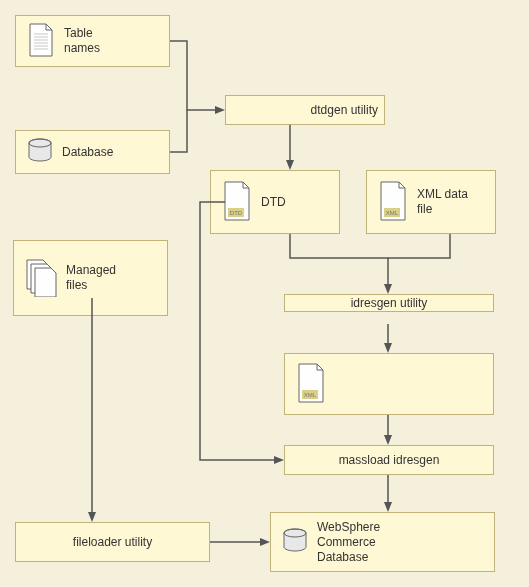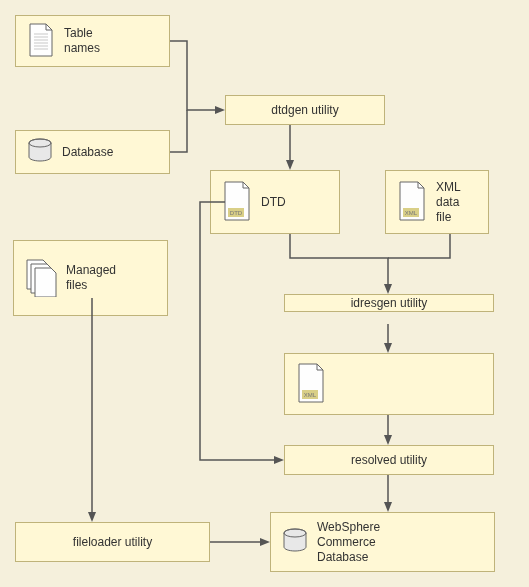--- a/index.html
+++ b/index.html
@@ -53,37 +53,37 @@
         <g fill="#fefefe" stroke="#666">
           <path d="M3 3h16l5 5v24H3z"></path>
           <path d="M7 7h16l5 5v24H7z"></path>
           <path d="M11 11h16l5 5v24H11z"></path>
         </g>
       </svg>
     </span>
     <span class="label">Managed<br>files</span>
   </div>
 
-  <div class="node" style="left:225px;top:95px;width:160px;height:30px;justify-content:center">
+  <div class="node" style="left:225px;top:95px;width:160px;height:30px;justify-content:flex-end">
     <span class="label">dtdgen utility</span>
   </div>
 
   <div class="node big" style="left:210px;top:170px;width:130px;height:64px">
     <span class="icon">
       <svg width="32" height="42">
           <path d="M4 2h18l6 6v32H4z" fill="#fefefe" stroke="#666"></path>
           <path d="M22 2v6h6" fill="none" stroke="#666"></path>
           <rect x="7" y="28" width="16" height="9" fill="#d9cf87"></rect>
           <text x="15" y="35" font-size="6" text-anchor="middle" fill="#777">DTD</text>
         </svg>
     </span>
     <span class="label">DTD</span>
   </div>
 
-  <div class="node big" style="left:385px;top:170px;width:104px;height:64px">
+  <div class="node big" style="left:366px;top:170px;width:130px;height:64px">
     <span class="icon">
       <svg width="32" height="42">
           <path d="M4 2h18l6 6v32H4z" fill="#fefefe" stroke="#666"></path>
           <path d="M22 2v6h6" fill="none" stroke="#666"></path>
           <rect x="7" y="28" width="16" height="9" fill="#d9cf87"></rect>
           <text x="15" y="35" font-size="6" text-anchor="middle" fill="#777">XML</text>
         </svg>
     </span>
     <span class="label">XML data<br>file</span>
   </div>
@@ -97,21 +97,21 @@
       <svg width="32" height="42">
           <path d="M4 2h18l6 6v32H4z" fill="#fefefe" stroke="#666"></path>
           <path d="M22 2v6h6" fill="none" stroke="#666"></path>
           <rect x="7" y="28" width="16" height="9" fill="#d9cf87"></rect>
           <text x="15" y="35" font-size="6" text-anchor="middle" fill="#777">XML</text>
         </svg>
     </span>
   </div>
 
   <div class="node" style="left:284px;top:445px;width:210px;height:30px;justify-content:center">
-    <span class="label">resolved utility</span>
+    <span class="label">massload idresgen</span>
   </div>
 
   <div class="node" style="left:15px;top:522px;width:195px;height:40px;justify-content:center">
     <span class="label">fileloader utility</span>
   </div>
 
   <div class="node big" style="left:270px;top:512px;width:225px;height:60px">
     <span class="icon">
       <svg width="28" height="28">
           <ellipse cx="14" cy="6" rx="11" ry="4" fill="#e8e8e8" stroke="#666"></ellipse>

